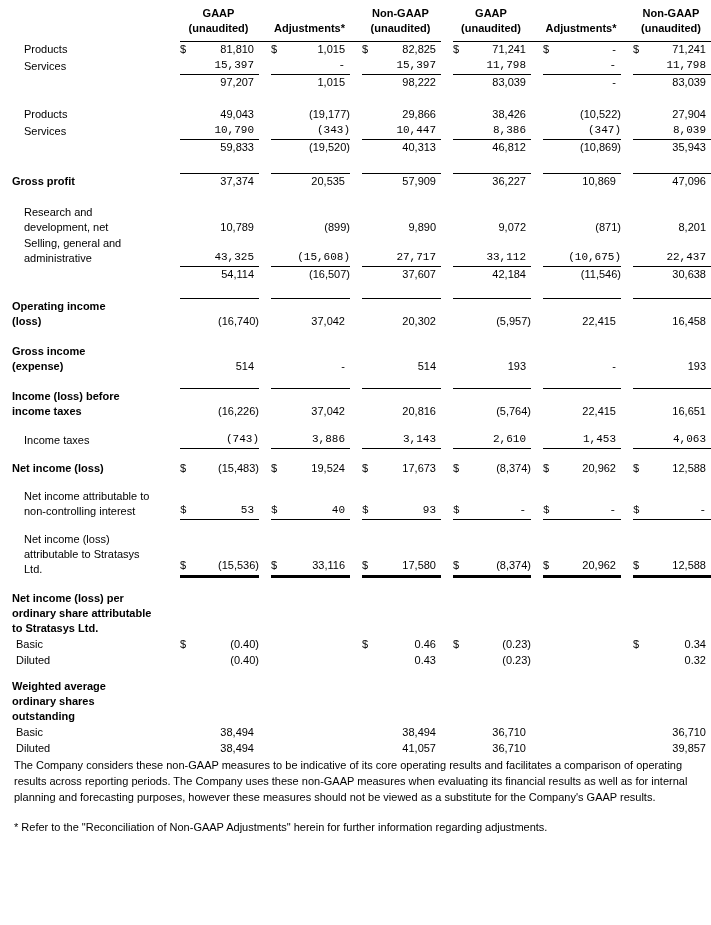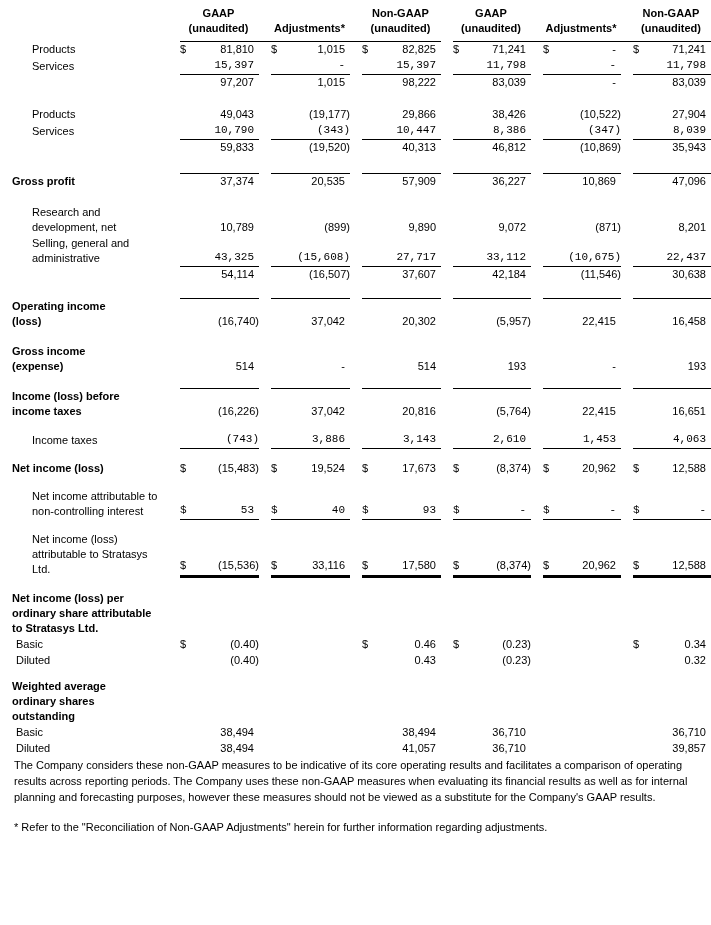--- a/index.html
+++ b/index.html
@@ -19,21 +19,21 @@
   .hstack div { line-height:15px; white-space:nowrap; }
 
   
   .gl { margin-left:12px; border-bottom:1px solid #000; height:4px; }
   tr.ruler td { height:6px; }
   tr.hrule td { height:6px; }
 
   
   .label { line-height:15px; white-space:pre-line; padding-bottom:1px; }
   .ind0 { padding-left:12px; }
-  .ind1 { padding-left:32px; }
+  .ind1 { padding-left:24px; }
   .ind2 { padding-left:16px; }
   .bold { font-weight:bold; }
 
   .cw { margin-left:12px; }
   .vrow { display:flex; justify-content:space-between; align-items:baseline;
           line-height:15px; padding-bottom:1px; }
   .num { white-space:nowrap; }
   .num.pad { padding-right:5px; }
   .dollar { white-space:nowrap; }
   .rb { border-bottom:1px solid #000;font-family:Liberation Mono, monospace; }

